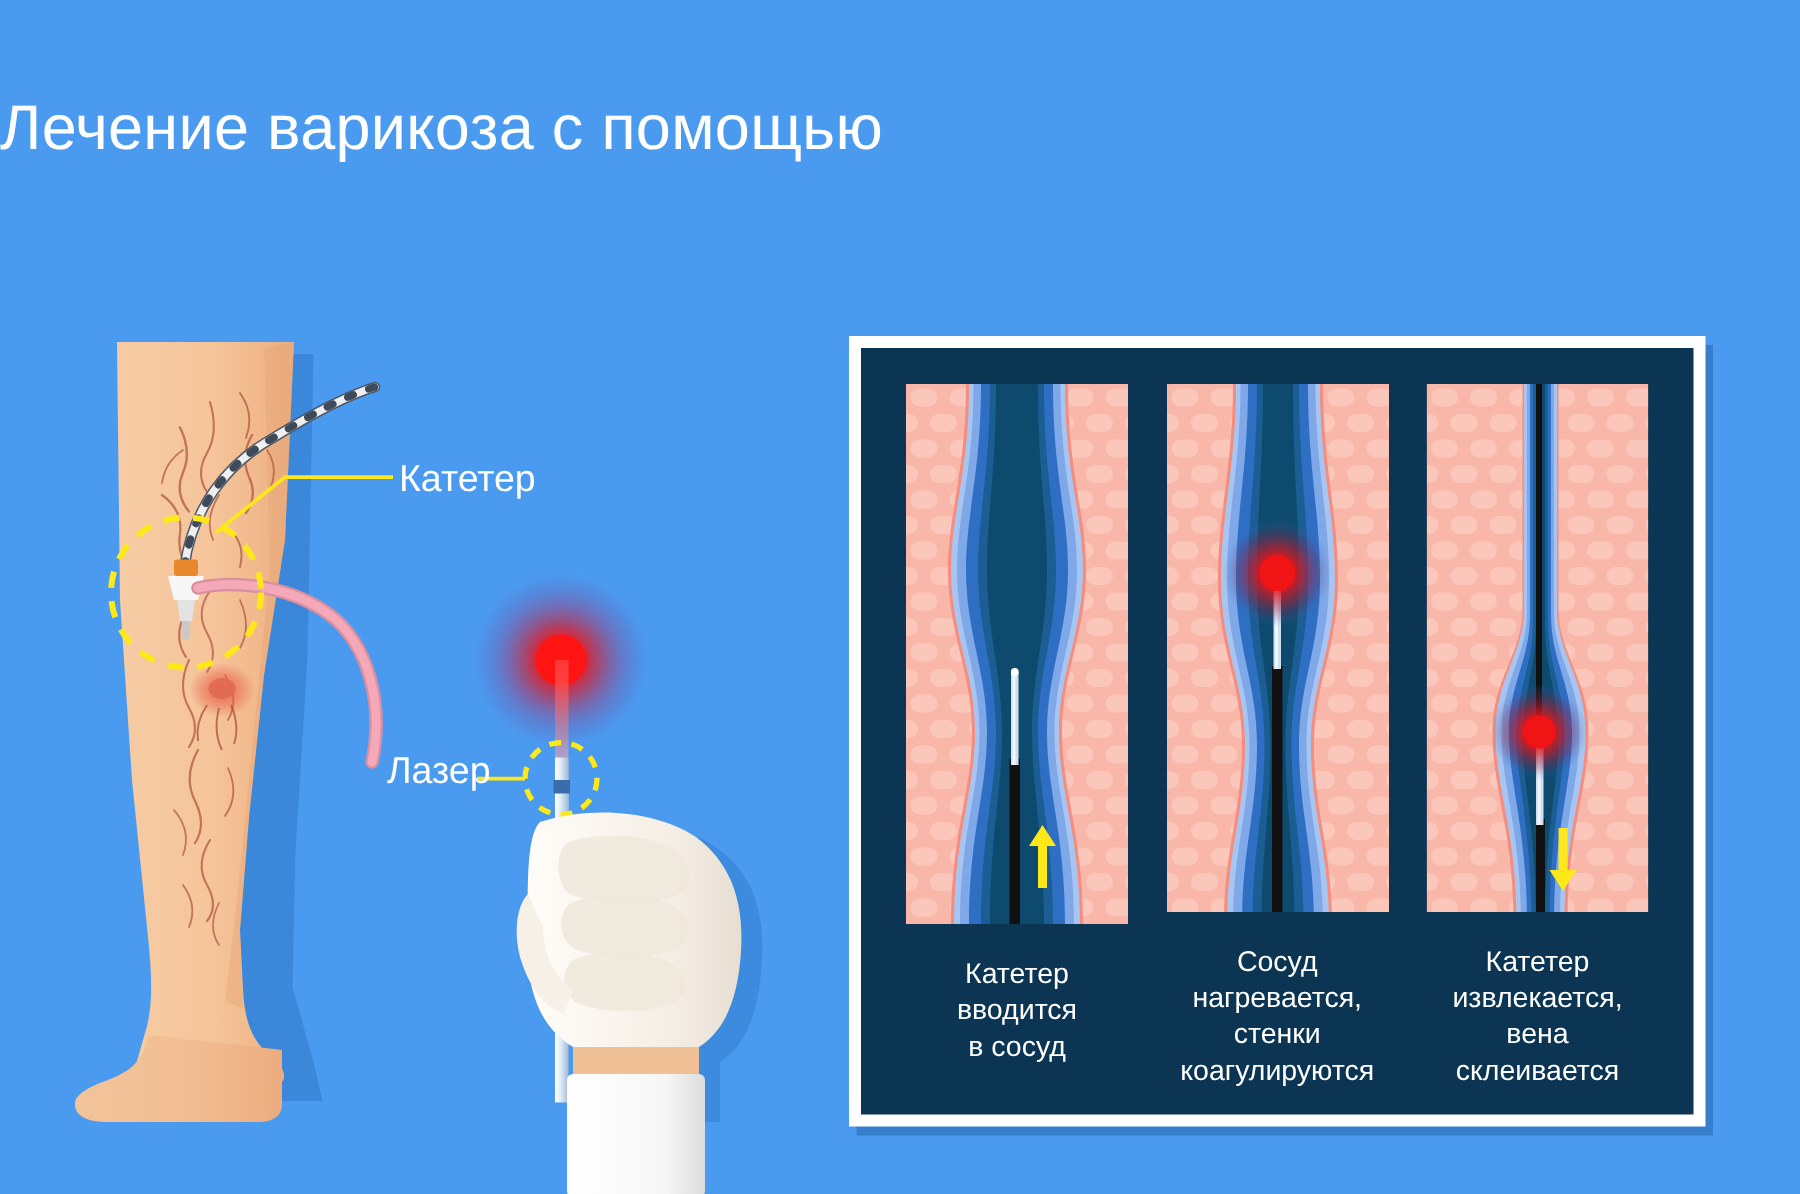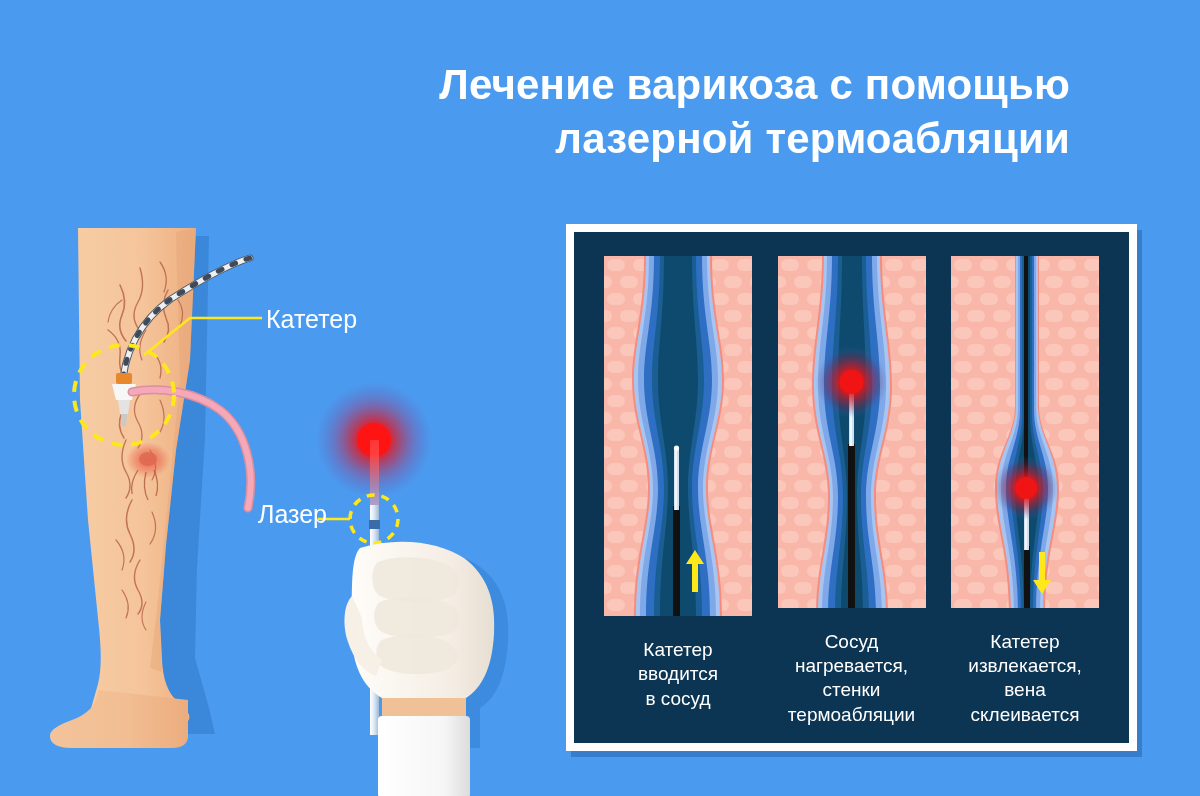--- a/index.html
+++ b/index.html
@@ -13,24 +13,24 @@
     position:relative;
     width:1200px; height:796px;
     background:#4A9BF0;
   }
 
   
   .title {
     position:absolute;
     left:0; top:58px;
     width:1070px;
-    text-align:right;
+    text-align:left;
     color:#FFFFFF;
     font-size:42px;
-    font-weight:bold;
+    font-weight:normal;
     line-height:1.28;
     letter-spacing:0.2px;
   }
   .title .line { display:block; }
 
   
   #leftArt { position:absolute; left:0; top:0; width:560px; height:796px; }
 
   
   .callout {
@@ -88,21 +88,20 @@
     white-space:pre-line;
   }
 </style>
 </head>
 <body>
 
 <div id="stage">
 
   <div class="title">
     <span class="line">Лечение варикоза с помощью</span>
-    <span class="line">лазерной термоабляции</span>
   </div>
 
   <svg id="leftArt" viewBox="0 0 560 796">
     <defs>
       <linearGradient id="skinGrad" x1="0" y1="0" x2="1" y2="0">
         <stop offset="0%" stop-color="#F6CCA4"></stop>
         <stop offset="55%" stop-color="#F5C49A"></stop>
         <stop offset="100%" stop-color="#EDAF80"></stop>
       </linearGradient>
       <radialGradient id="spotGrad" cx="50%" cy="50%" r="50%">
@@ -336,21 +335,21 @@
               <rect x="71" y="132" width="5" height="58" fill="#CFE0F0"></rect>
               <rect x="72" y="132" width="2" height="58" fill="#FFFFFF" opacity="0.7"></rect>
 
               <circle cx="73.5" cy="126" r="36" fill="url(#hot2)"></circle>
               <circle cx="73.5" cy="126" r="12" fill="#F01414"></circle>
             </svg>
           </div>
           <div class="caption">Сосуд
 нагревается,
 стенки
-термоабляции</div>
+коагулируются</div>
         </div>
 
         <div class="panel">
           <div class="vesselBox">
             <svg width="148" height="360" viewBox="0 0 148 360">
               <defs>
                 <pattern id="tis3" width="26" height="34" patternUnits="userSpaceOnUse">
                   <rect width="26" height="34" fill="#F9B7A9"></rect>
                   <rect x="3" y="3" width="18" height="12" rx="6" fill="#FBC7BB"></rect>
                   <rect x="-10" y="20" width="18" height="12" rx="6" fill="#FBC7BB"></rect>

